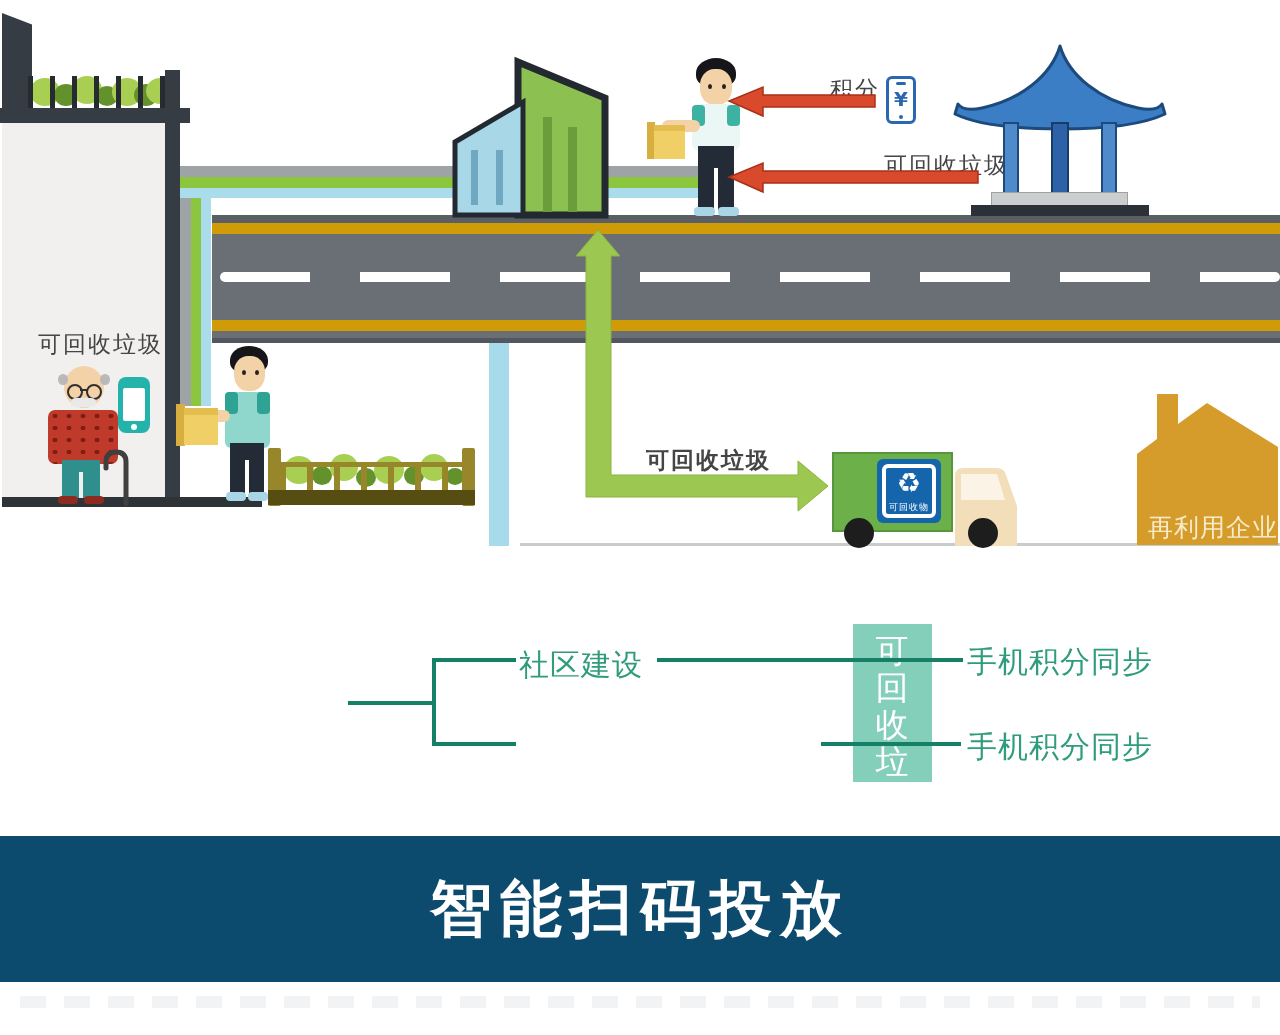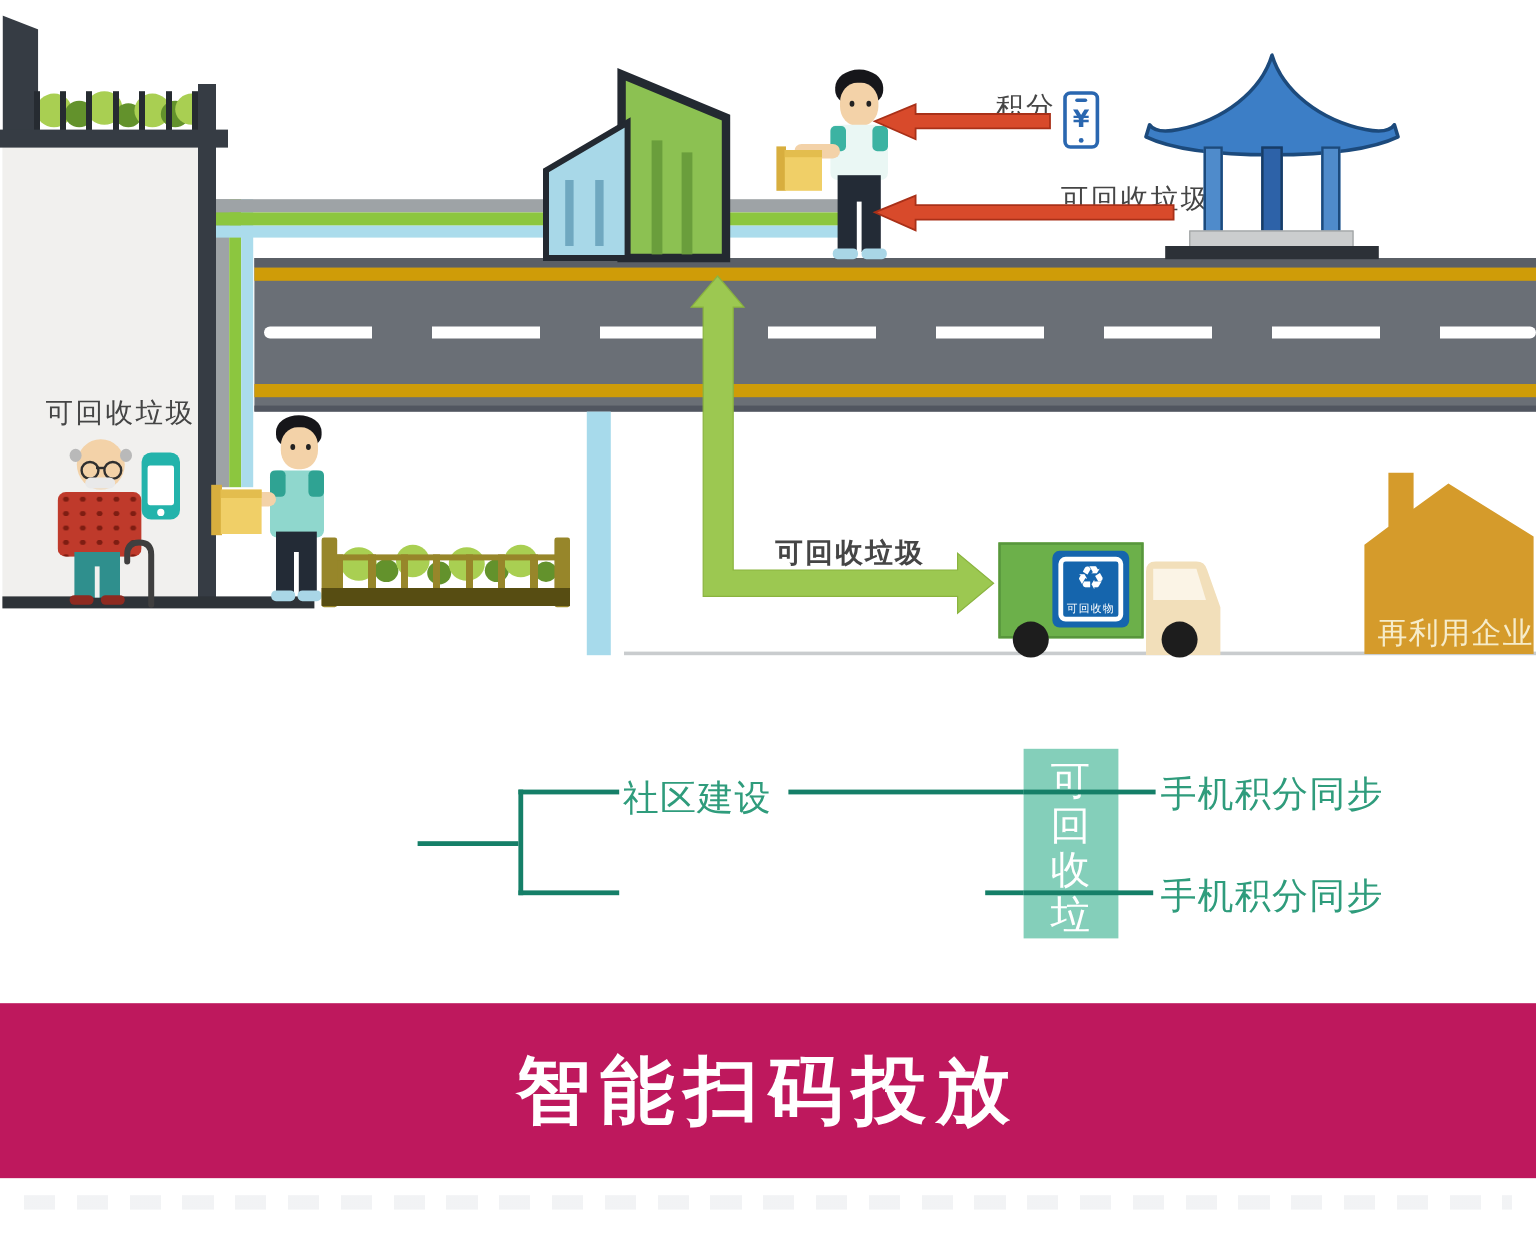--- a/index.html
+++ b/index.html
@@ -208,21 +208,21 @@
     <div class="flow-line" style="left:821px;top:182px;width:35px;"></div>
     <div class="abs" style="left:853px;top:64px;width:79px;height:158px;background:#84cfba;">
       <div class="abs" style="left:21px;top:8px;width:36px;color:#ffffff;font-size:33px;line-height:37px;word-break:break-all;text-align:center;">可回收垃圾</div>
     </div>
     <div class="flow-line" style="left:853px;top:98px;width:110px;"></div>
     <div class="flow-line" style="left:853px;top:182px;width:108px;"></div>
     <div class="flow-lbl" style="left:967px;top:82px;">手机积分同步</div>
     <div class="flow-lbl" style="left:967px;top:167px;">手机积分同步</div>
   </div>
 
-  <div class="abs" style="left:0;top:836px;width:1280px;height:146px;background:#be185d;display:flex;align-items:center;justify-content:center;">
+  <div class="abs" style="left:0;top:836px;width:1280px;height:146px;background:#0c4a6e;display:flex;align-items:center;justify-content:center;">
     <div style="color:#ffffff;font-size:62px;font-weight:bold;letter-spacing:8px;white-space:nowrap;">智能扫码投放</div>
   </div>
   <div class="abs" style="left:0;top:982px;width:1280px;height:53px;background:#ffffff;">
     <div class="abs" style="left:20px;top:14px;width:1240px;height:12px;opacity:0.6;
          background:repeating-linear-gradient(90deg,#e9ebee 0 26px,rgba(0,0,0,0) 26px 44px);"></div>
   </div>
 
 </div>
 
 </body></html>

